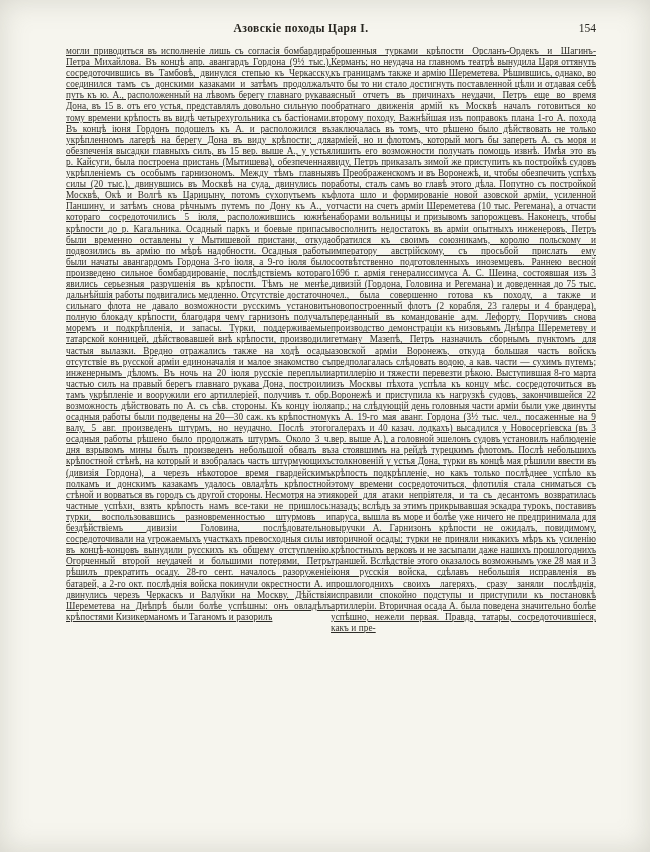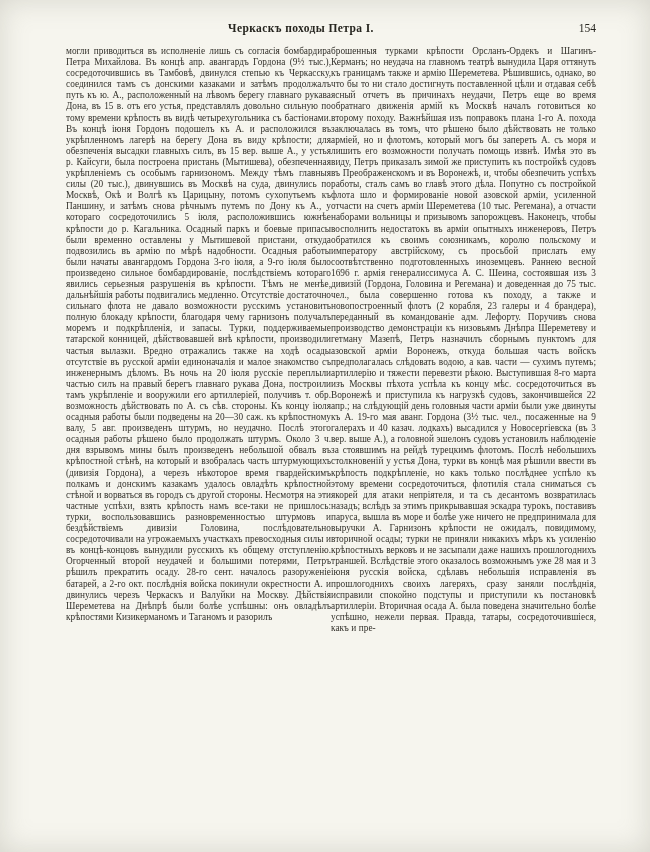--- a/index.html
+++ b/index.html
@@ -44,20 +44,21 @@
     font-size: 11.5px;
     color: #26251f;
   }
   .cols {
     position: absolute;
     top: 46px;
     left: 66px;
     right: 54px;
     bottom: 8px;
     display: flex;
+    text-decoration: underline;
   }
   .col {
     flex: 1 1 0;
     height: 100%;
     overflow: hidden;
     text-align: justify;
     font-size: 9.3px;
     line-height: 11.1px;
     color: #33312b;
     word-spacing: 0.2px;
@@ -66,21 +67,21 @@
   .col p.para {
     margin: 0;
     text-indent: 0;
   }
 </style>
 </head>
 <body>
 
 <div class="scan">
   <div class="header">
-    <div class="title">Черкаскъ походы Петра I.</div>
+    <div class="title">Азовскіе походы Царя I.</div>
     <div class="pagenum">154</div>
   </div>
   <div class="cols">
     <div class="col">
         <p class="para">могли приводиться въ исполненіе лишь съ согласія бомбардира Петра Михайлова. Въ концѣ апр. авангардъ Гордона (9½ тыс.), сосредоточившись въ Тамбовѣ, двинулся степью къ Черкасску, соединился тамъ съ донскими казаками и затѣмъ продолжалъ путь къ ю. А., расположенный на лѣвомъ берегу главнаго рукава Дона, въ 15 в. отъ его устья, представлялъ довольно сильную по тому времени крѣпость въ видѣ четырехугольника съ бастіонами. Въ концѣ іюня Гордонъ подошелъ къ А. и расположился въ укрѣпленномъ лагерѣ на берегу Дона въ виду крѣпости; для обезпеченія высадки главныхъ силъ, въ 15 вер. выше А., у устья р. Кайсуги, была построена пристань (Мытишева), обезпеченная укрѣпленіемъ съ особымъ гарнизономъ. Между тѣмъ главныя силы (20 тыс.), двинувшись въ Москвѣ на суда, двинулись по Москвѣ, Окѣ и Волгѣ къ Царицыну, потомъ сухопутьемъ къ Паншину, и затѣмъ снова рѣчнымъ путемъ по Дону къ А., у котораго сосредоточились 5 іюля, расположившись южнѣе крѣпости до р. Кагальника. Осадный паркъ и боевые припасы были временно оставлены у Мытишевой пристани, откуда подвозились въ армію по мѣрѣ надобности. Осадныя работы были начаты авангардомъ Гордона 3-го іюля, а 9-го іюля было произведено сильное бомбардированіе, послѣдствіемъ котораго явились серьезныя разрушенія въ крѣпости. Тѣмъ не менѣе, дальнѣйшія работы подвигались медленно. Отсутствіе достаточно сильнаго флота не давало возможности русскимъ установить полную блокаду крѣпости, благодаря чему гарнизонъ получалъ моремъ и подкрѣпленія, и запасы. Турки, поддерживаемые татарской конницей, дѣйствовавшей внѣ крѣпости, производили частыя вылазки. Вредно отражались также на ходѣ осады отсутствіе въ русской арміи единоначалія и малое знакомство съ инженернымъ дѣломъ. Въ ночь на 20 іюля русскіе переплыли частью силъ на правый берегъ главнаго рукава Дона, построили тамъ укрѣпленіе и вооружили его артиллеріей, получивъ т. обр. возможность дѣйствовать по А. съ сѣв. стороны. Къ концу іюля осадныя работы были подведены на 20—30 саж. къ крѣпостному валу, 5 авг. произведенъ штурмъ, но неудачно. Послѣ этого осадныя работы рѣшено было продолжать штурмъ. Около 3 ч. дня взрывомъ мины былъ произведенъ небольшой обвалъ въ крѣпостной стѣнѣ, на который и взобралась часть штурмующихъ (дивизія Гордона), а черезъ нѣкоторое время гвардейскимъ полкамъ и донскимъ казакамъ удалось овладѣть крѣпостной стѣной и ворваться въ городъ съ другой стороны. Несмотря на эти частные успѣхи, взять крѣпость намъ все-таки не пришлось: турки, воспользовавшись разновременностью штурмовъ и бездѣйствіемъ дивизіи Головина, послѣдовательно сосредоточивали на угрожаемыхъ участкахъ превосходныя силы и въ концѣ-концовъ вынудили русскихъ къ общему отступленію. Огорченный второй неудачей и большими потерями, Петръ рѣшилъ прекратить осаду. 28-го сент. началось разоруженіе батарей, а 2-го окт. послѣднія войска покинули окрестности А. и двинулись черезъ Черкаскъ и Валуйки на Москву. Дѣйствія Шереметева на Днѣпрѣ были болѣе успѣшны: онъ овладѣлъ крѣпостями Кизикерманомъ и Таганомъ и разорилъ</p>
       </div>
     <div class="col">
         <p class="para">брошенныя турками крѣпости Орсланъ-Ордекъ и Шагинъ-Керманъ; но неудача на главномъ театрѣ вынудила Царя оттянуть къ границамъ также и армію Шереметева. Рѣшившись, однако, во что бы то ни стало достигнуть поставленной цѣли и отдавая себѣ ясный отчетъ въ причинахъ неудачи, Петръ еще во время обратнаго движенія армій къ Москвѣ началъ готовиться ко второму походу. Важнѣйшая изъ поправокъ плана 1-го А. похода заключалась въ томъ, что рѣшено было дѣйствовать не только арміей, но и флотомъ, который могъ бы запереть А. съ моря и лишить его возможности получать помощь извнѣ. Имѣя это въ виду, Петръ приказалъ зимой же приступить къ постройкѣ судовъ въ Преображенскомъ и въ Воронежѣ, и, чтобы обезпечить успѣхъ работы, сталъ самъ во главѣ этого дѣла. Попутно съ постройкой флота шло и формированіе новой азовской арміи, усиленной отчасти на счетъ арміи Шереметева (10 тыс. Регемана), а отчасти наборами вольницы и призывомъ запорожцевъ. Наконецъ, чтобы восполнить недостатокъ въ арміи опытныхъ инженеровъ, Петръ обратился къ своимъ союзникамъ, королю польскому и императору австрійскому, съ просьбой прислать ему соотвѣтственно подготовленныхъ иноземцевъ. Раннею весной 1696 г. армія генералиссимуса А. С. Шеина, состоявшая изъ 3 дивизій (Гордона, Головина и Регемана) и доведенная до 75 тыс. чел., была совершенно готова къ походу, а также и новопостроенный флотъ (2 корабля, 23 галеры и 4 брандера), переданный въ командованіе адм. Лефорту. Поручивъ снова производство демонстраціи къ низовьямъ Днѣпра Шереметеву и гетману Мазепѣ, Петръ назначилъ сборнымъ пунктомъ для азовской арміи Воронежъ, откуда большая часть войскъ предполагалась слѣдовать водою, а кав. части — сухимъ путемъ; артиллерію и тяжести перевезти рѣкою. Выступившая 8-го марта изъ Москвы пѣхота успѣла къ концу мѣс. сосредоточиться въ Воронежѣ и приступила къ нагрузкѣ судовъ, закончившейся 22 апр.; на слѣдующій день головныя части арміи были уже двинуты къ А. 19-го мая аванг. Гордона (3½ тыс. чел., посаженные на 9 галерахъ и 40 казач. лодкахъ) высадился у Новосергіевска (въ 3 вер. выше А.), а головной эшелонъ судовъ установилъ наблюденіе за стоявшимъ на рейдѣ турецкимъ флотомъ. Послѣ небольшихъ столкновеній у устья Дона, турки въ концѣ мая рѣшили ввести въ крѣпость подкрѣпленіе, но какъ только послѣднее успѣло къ этому времени сосредоточиться, флотилія стала сниматься съ якорей для атаки непріятеля, и та съ десантомъ возвратилась назадъ; вслѣдъ за этимъ прикрывавшая эскадра турокъ, поставивъ паруса, вышла въ море и болѣе уже ничего не предпринимала для выручки А. Гарнизонъ крѣпости не ожидалъ, повидимому, вторичной осады; турки не приняли никакихъ мѣръ къ усиленію крѣпостныхъ верковъ и не засыпали даже нашихъ прошлогоднихъ траншей. Вслѣдствіе этого оказалось возможнымъ уже 28 мая и 3 іюня русскія войска, сдѣлавъ небольшія исправленія въ прошлогоднихъ своихъ лагеряхъ, сразу заняли послѣднія, исправили спокойно подступы и приступили къ постановкѣ артиллеріи. Вторичная осада А. была поведена значительно болѣе успѣшно, нежели первая. Правда, татары, сосредоточившіеся, какъ и пре-</p>
       </div>
   </div>

